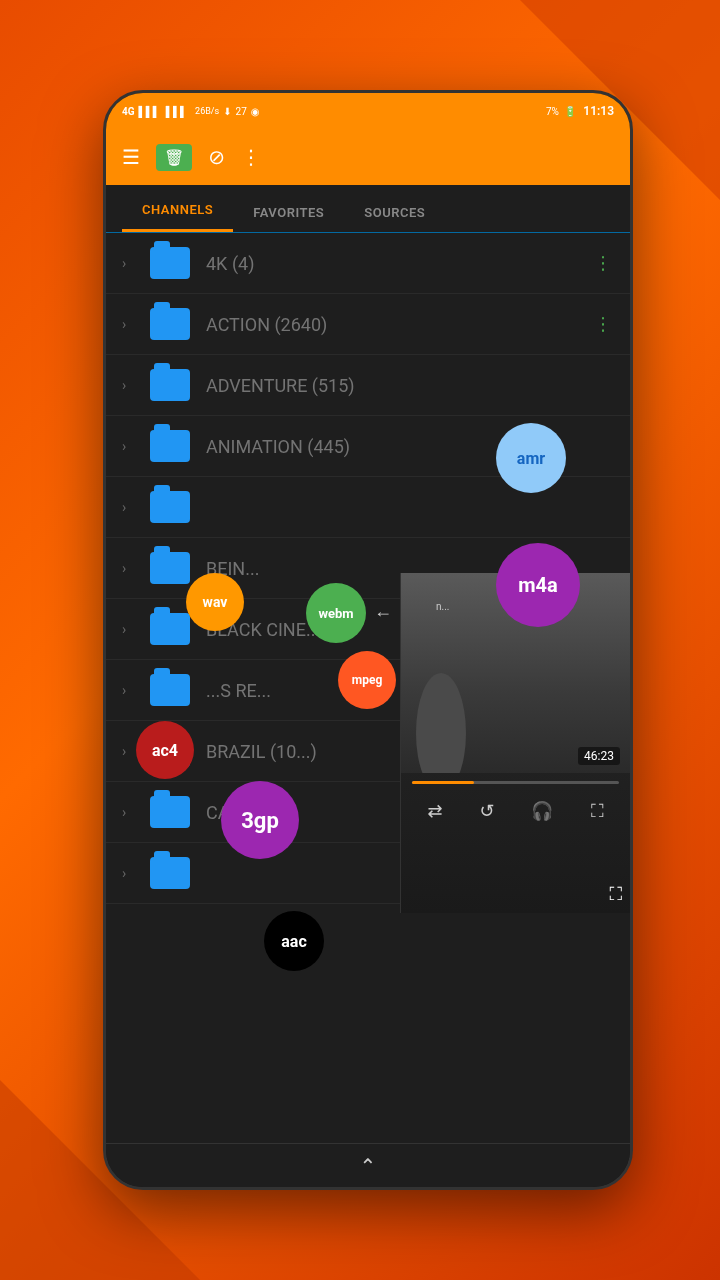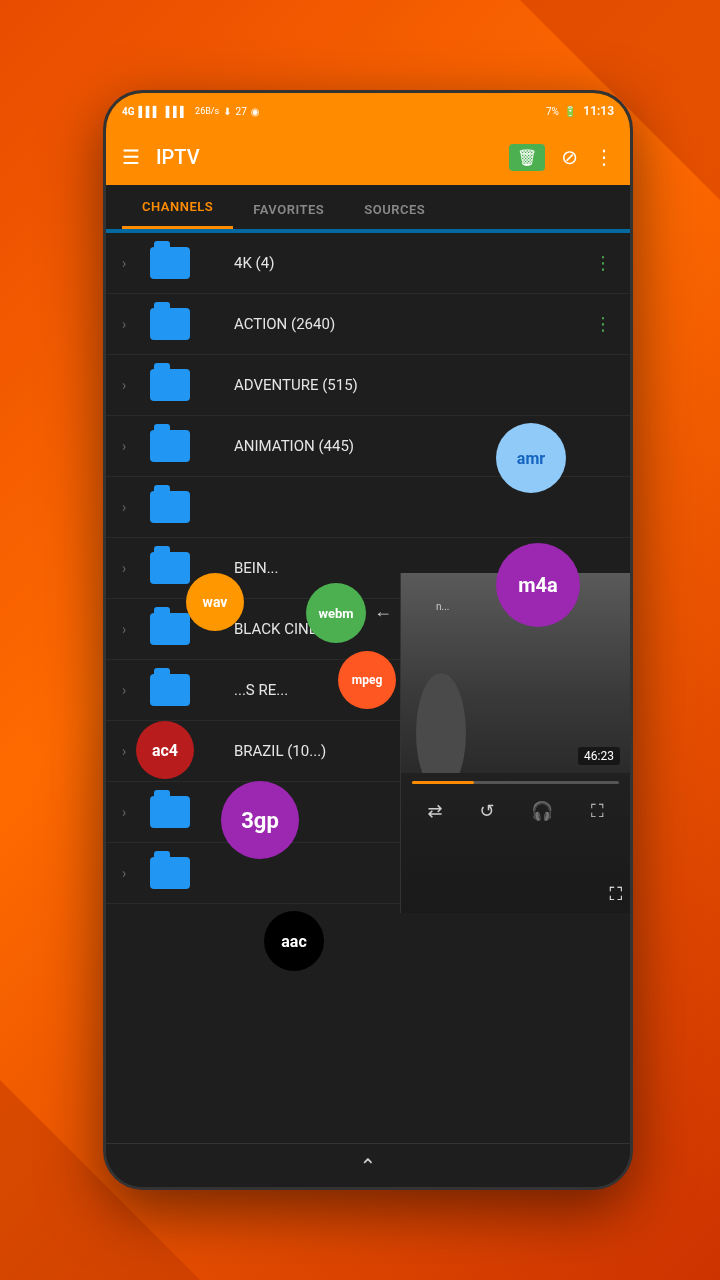--- a/index.html
+++ b/index.html
@@ -76,21 +76,21 @@
       font-size: 20px;
       cursor: pointer;
     }
 
     .tab-bar {
       background: #1e1e1e;
       height: 48px;
       display: flex;
       align-items: flex-end;
       padding: 0 16px;
-      border-bottom: 4px solid #0369a1;
+      border-bottom: 1px solid #0369a1;
     }
 
     .tab {
       padding: 12px 20px;
       font-size: 13px;
       font-weight: 600;
       color: #888;
       cursor: pointer;
       letter-spacing: 0.5px;
     }
@@ -135,24 +135,23 @@
       position: absolute;
       top: -6px;
       left: 4px;
       width: 16px;
       height: 8px;
       background: #2196f3;
       border-radius: 3px 3px 0 0;
     }
 
     .channel-name {
-      color: #e5e5e5;
-      font-size: 15px;
+      color: #737373;
+      font-size: 18px;
       flex: 1;
-      margin-left: 28px;
     }
 
     .more-icon {
       color: #4caf50;
       font-size: 18px;
       letter-spacing: 2px;
       line-height: 1;
     }
 
     .bottom-bar {
@@ -357,21 +356,20 @@
       </div>
       <div class="status-right">
         <span style="font-size:10px;">7%</span>
         <span style="font-size:10px;">🔋</span>
         <span style="font-size:12px; font-weight:600;">11:13</span>
       </div>
     </div>
 
     <div class="app-bar">
       <span class="icon-btn">☰</span>
-      <span class="app-bar-title">IPTV</span>
       <div class="app-bar-icons">
         <span class="icon-btn" style="background:#4caf50; padding:4px 8px; border-radius:4px; font-size:16px;">🗑</span>
         <span class="icon-btn" style="font-size:20px;">⊘</span>
         <span class="icon-btn">⋮</span>
       </div>
     </div>
 
     <div class="tab-bar">
       <div class="tab active">CHANNELS</div>
       <div class="tab">FAVORITES</div>

